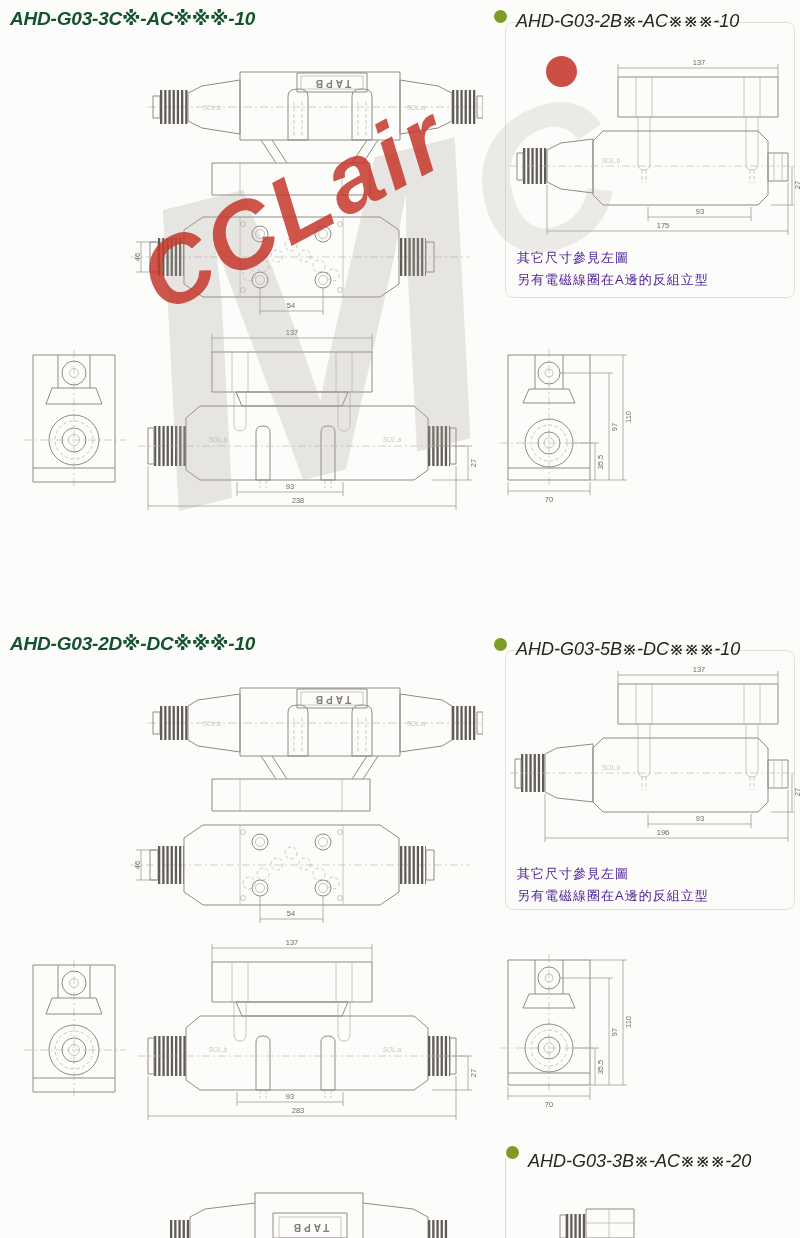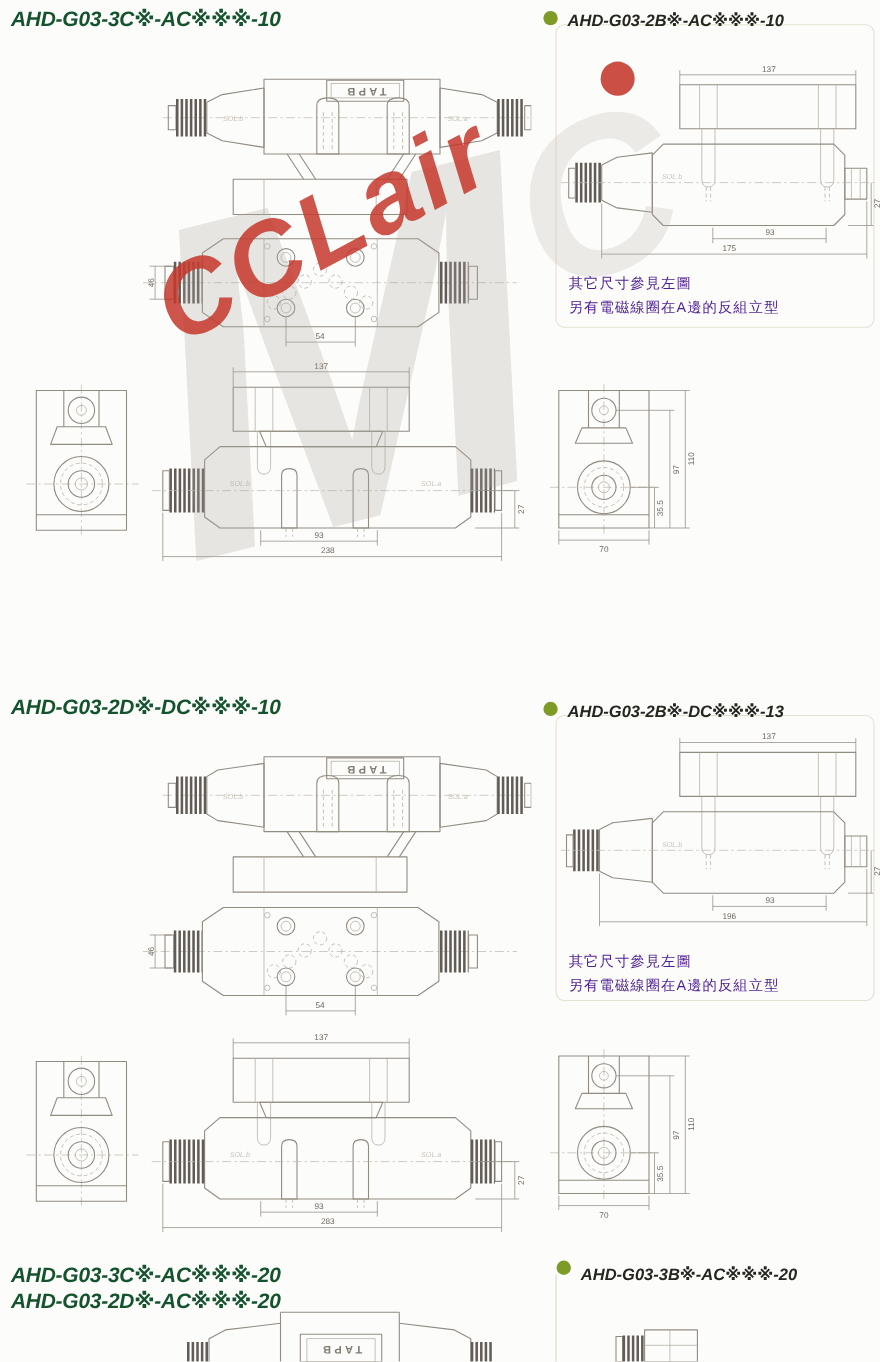--- a/index.html
+++ b/index.html
@@ -1,20 +1,20 @@
 <!DOCTYPE html>
 <html><head>
 <meta charset="utf-8">
 <style>
   html,body{margin:0;padding:0}
   .page{position:relative;width:800px;height:1238px;background:#fcfcfa;overflow:hidden;
         font-family:"Liberation Sans","DejaVu Sans",sans-serif}
   .mtitle{position:absolute;font-style:italic;font-weight:bold;font-size:19px;line-height:24px;
           color:#14532d;letter-spacing:-0.2px;white-space:nowrap}
-  .rtitle{position:absolute;font-style:italic;font-weight:bold;font-size:15px;color:#26251f;white-space:nowrap}
+  .rtitle{position:absolute;font-style:italic;font-weight:normal;font-size:18px;color:#26251f;white-space:nowrap}
   .bullet{position:absolute;width:13px;height:13px;border-radius:50%;background:#7e9b28}
   .rbox{position:absolute;border:1px solid #e4e2d3;border-radius:8px}
   .vline{position:absolute;width:0;border-left:1px solid #d9d7c6}
   .notes{position:absolute;font-size:13px;line-height:22px;color:#4c1d95;letter-spacing:1px;white-space:nowrap}
   .draw{position:absolute}
   .draw line,.draw rect,.draw circle,.draw polygon,.draw path,.draw polyline{fill:none}
   .o{stroke:#918c82;stroke-width:1;stroke-linejoin:round}
   .t{stroke:#aeaaa0;stroke-width:.65}
   .dash{stroke-dasharray:3.5 2.5}
   .cl{stroke:#bcb8ae;stroke-width:.65;stroke-dasharray:8 3 2 3}
@@ -304,21 +304,21 @@
   <div class="wm-c">C</div>
   <div class="wm-text">CCLair</div>
   <div class="wm-dot"></div>
 
   <div class="mtitle" style="left:10px;top:632px">
     <div>AHD-G03-2D※-DC※※※-10</div>
   </div>
 
   <div class="rbox" style="left:505px;top:650px;width:288px;height:258px"></div>
   <div class="bullet" style="left:494px;top:638px"></div>
-  <div class="rtitle" style="left:516px;top:638px">AHD-G03-2B※-DC※※※-13</div>
+  <div class="rtitle" style="left:516px;top:638px">AHD-G03-5B※-DC※※※-10</div>
 
   <svg class="draw" style="left:148px;top:676px;width:335px;height:140px" viewBox="0 0 335 140">
     <line class="cl" x1="0" y1="47" x2="335" y2="47"></line>
     <g>
       <rect class="o" x="5" y="36" width="7" height="22"></rect>
       <line class="rib" x1="12" y1="47" x2="40" y2="47" stroke-width="34"></line>
       <polygon class="o" points="92,18 50,24 40,30 40,64 50,70 92,76"></polygon>
     </g>
     <g>
       <polygon class="o" points="252,18 294,24 304,30 304,64 294,70 252,76"></polygon>
@@ -560,24 +560,20 @@
       <text class="dt" transform="rotate(-90 105 117)" x="105" y="120">35.5</text>
     </g>
     <g class="dim">
       <line x1="13" y1="137" x2="13" y2="150"></line>
         <line x1="95" y1="137" x2="95" y2="150"></line>
       <line x1="13" y1="146" x2="95" y2="146"></line>
       <text class="dt" x="54" y="157">70</text>
     </g>
   </svg>
 
-  <div class="mtitle" style="left:10px;top:1148px">
-    <div>AHD-G03-3C※-AC※※※-20</div>
-    <div>AHD-G03-2D※-AC※※※-20</div>
-  </div>
   <div class="bullet" style="left:506px;top:1146px"></div>
   <div class="rtitle" style="left:528px;top:1150px">AHD-G03-3B※-AC※※※-20</div>
   <div class="vline" style="left:505px;top:1159px;height:79px"></div>
 
   <svg class="draw" style="left:0;top:1185px;width:800px;height:53px" viewBox="0 0 800 53">
     <g>
       <line class="o" x1="255" y1="8" x2="363" y2="8"></line>
       <line class="o" x1="255" y1="8" x2="255" y2="53"></line>
       <line class="o" x1="363" y1="8" x2="363" y2="53"></line>
       <rect class="o" x="273" y="28" width="74" height="25"></rect>

